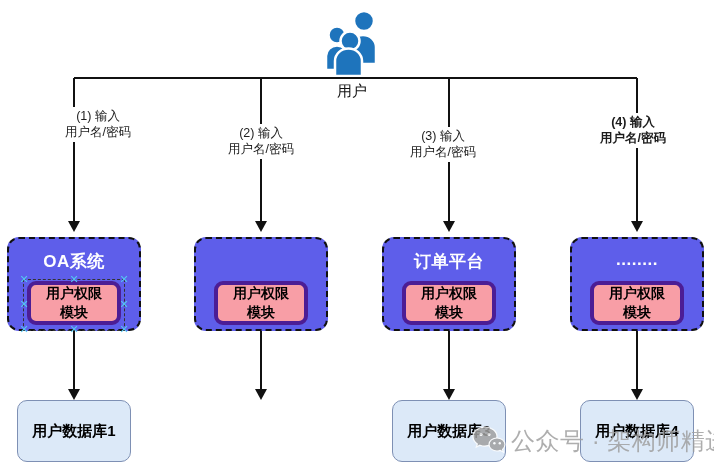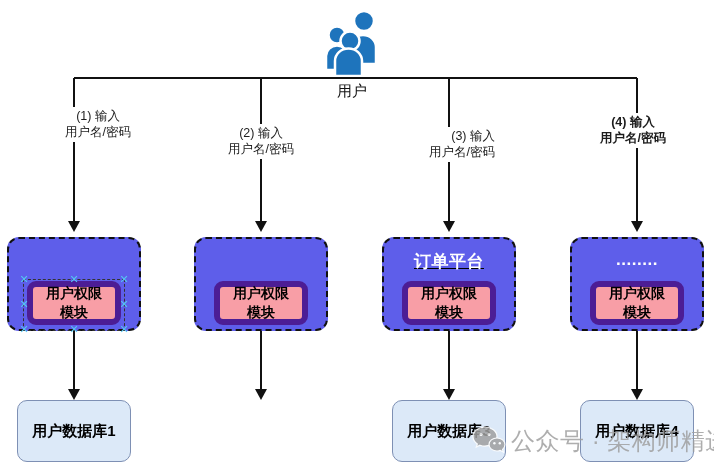--- a/index.html
+++ b/index.html
@@ -19,21 +19,21 @@
 
   .step-label{position:absolute;width:104px;text-align:center;background:#ffffff;
     font-size:12.5px;line-height:1.3;color:#1c1c1c;padding:1px 0;z-index:3;}
 
   .system-box{position:absolute;width:134px;height:94px;box-sizing:border-box;
     background:var(--system-fill);border:2.5px dashed #101010;border-radius:12px;z-index:2;}
   .system-title{margin-top:11px;text-align:center;color:#ffffff;
     font-weight:bold;font-size:17px;letter-spacing:0.5px;}
   .module-box{position:absolute;left:50%;bottom:4px;transform:translateX(-50%);
     width:94px;height:44px;box-sizing:border-box;background:var(--module-fill);
-    border:6px solid #4c1d95;border-radius:9px;display:flex;flex-direction:column;
+    border:4px solid #4c1d95;border-radius:9px;display:flex;flex-direction:column;
     justify-content:center;align-items:center;font-weight:bold;font-size:14px;
     line-height:1.35;color:#000;}
 
   .selection-rect{position:absolute;left:23px;top:279px;width:100px;height:50px;
     border:1px dashed #333;z-index:4;pointer-events:none;}
   .selection-rect .handle{position:absolute;color:var(--handle);font-size:11px;
     font-weight:bold;transform:translate(-50%,-54%);line-height:1;pointer-events:auto;}
   .h-tl{left:0;top:0}.h-tc{left:50%;top:0}.h-tr{left:100%;top:0}
   .h-ml{left:0;top:50%}.h-mr{left:100%;top:50%}
   .h-bl{left:0;top:100%}.h-bc{left:50%;top:100%}.h-br{left:100%;top:100%}
@@ -84,49 +84,50 @@
   <div class="arrow-down" style="left:255px;top:221px;"></div>
   <div class="step-label" style="left:209px;top:124px;">
     <span>(2) 输入</span><br>
     <span>用户名/密码</span>
   </div>
   <div class="vline" style="left:260px;top:326px;height:63px;"></div>
   <div class="arrow-down" style="left:255px;top:389px;"></div>
 
   <div class="vline" style="left:448px;top:78px;height:143px;"></div>
   <div class="arrow-down" style="left:443px;top:221px;"></div>
-  <div class="step-label" style="left:391px;top:127px;text-align:right;">
+  <div class="step-label" style="left:391px;top:127px;">
     <span>(3) 输入</span><br>
     <span>用户名/密码</span>
   </div>
   <div class="vline" style="left:448px;top:326px;height:63px;"></div>
   <div class="arrow-down" style="left:443px;top:389px;"></div>
 
   <div class="vline" style="left:636px;top:78px;height:143px;"></div>
   <div class="arrow-down" style="left:631px;top:221px;"></div>
   <div class="step-label" style="left:581px;top:113px;font-weight:bold;">
     <span>(4) 输入</span><br>
     <span>用户名/密码</span>
   </div>
   <div class="vline" style="left:636px;top:326px;height:63px;"></div>
   <div class="arrow-down" style="left:631px;top:389px;"></div>
 
   <div class="system-box" style="left:7px;top:237px;">
+    <div class="system-title">OA系统</div>
     <div class="module-box">
       <span>用户权限</span>
       <span>模块</span>
     </div>
   </div>
   <div class="system-box" style="left:194px;top:237px;">
     <div class="module-box">
       <span>用户权限</span>
       <span>模块</span>
     </div>
   </div>
-  <div class="system-box" style="left:382px;top:237px;text-decoration:underline;">
+  <div class="system-box" style="left:382px;top:237px;">
     <div class="system-title">订单平台</div>
     <div class="module-box">
       <span>用户权限</span>
       <span>模块</span>
     </div>
   </div>
   <div class="system-box" style="left:570px;top:237px;">
     <div class="system-title">........</div>
     <div class="module-box">
       <span>用户权限</span>

